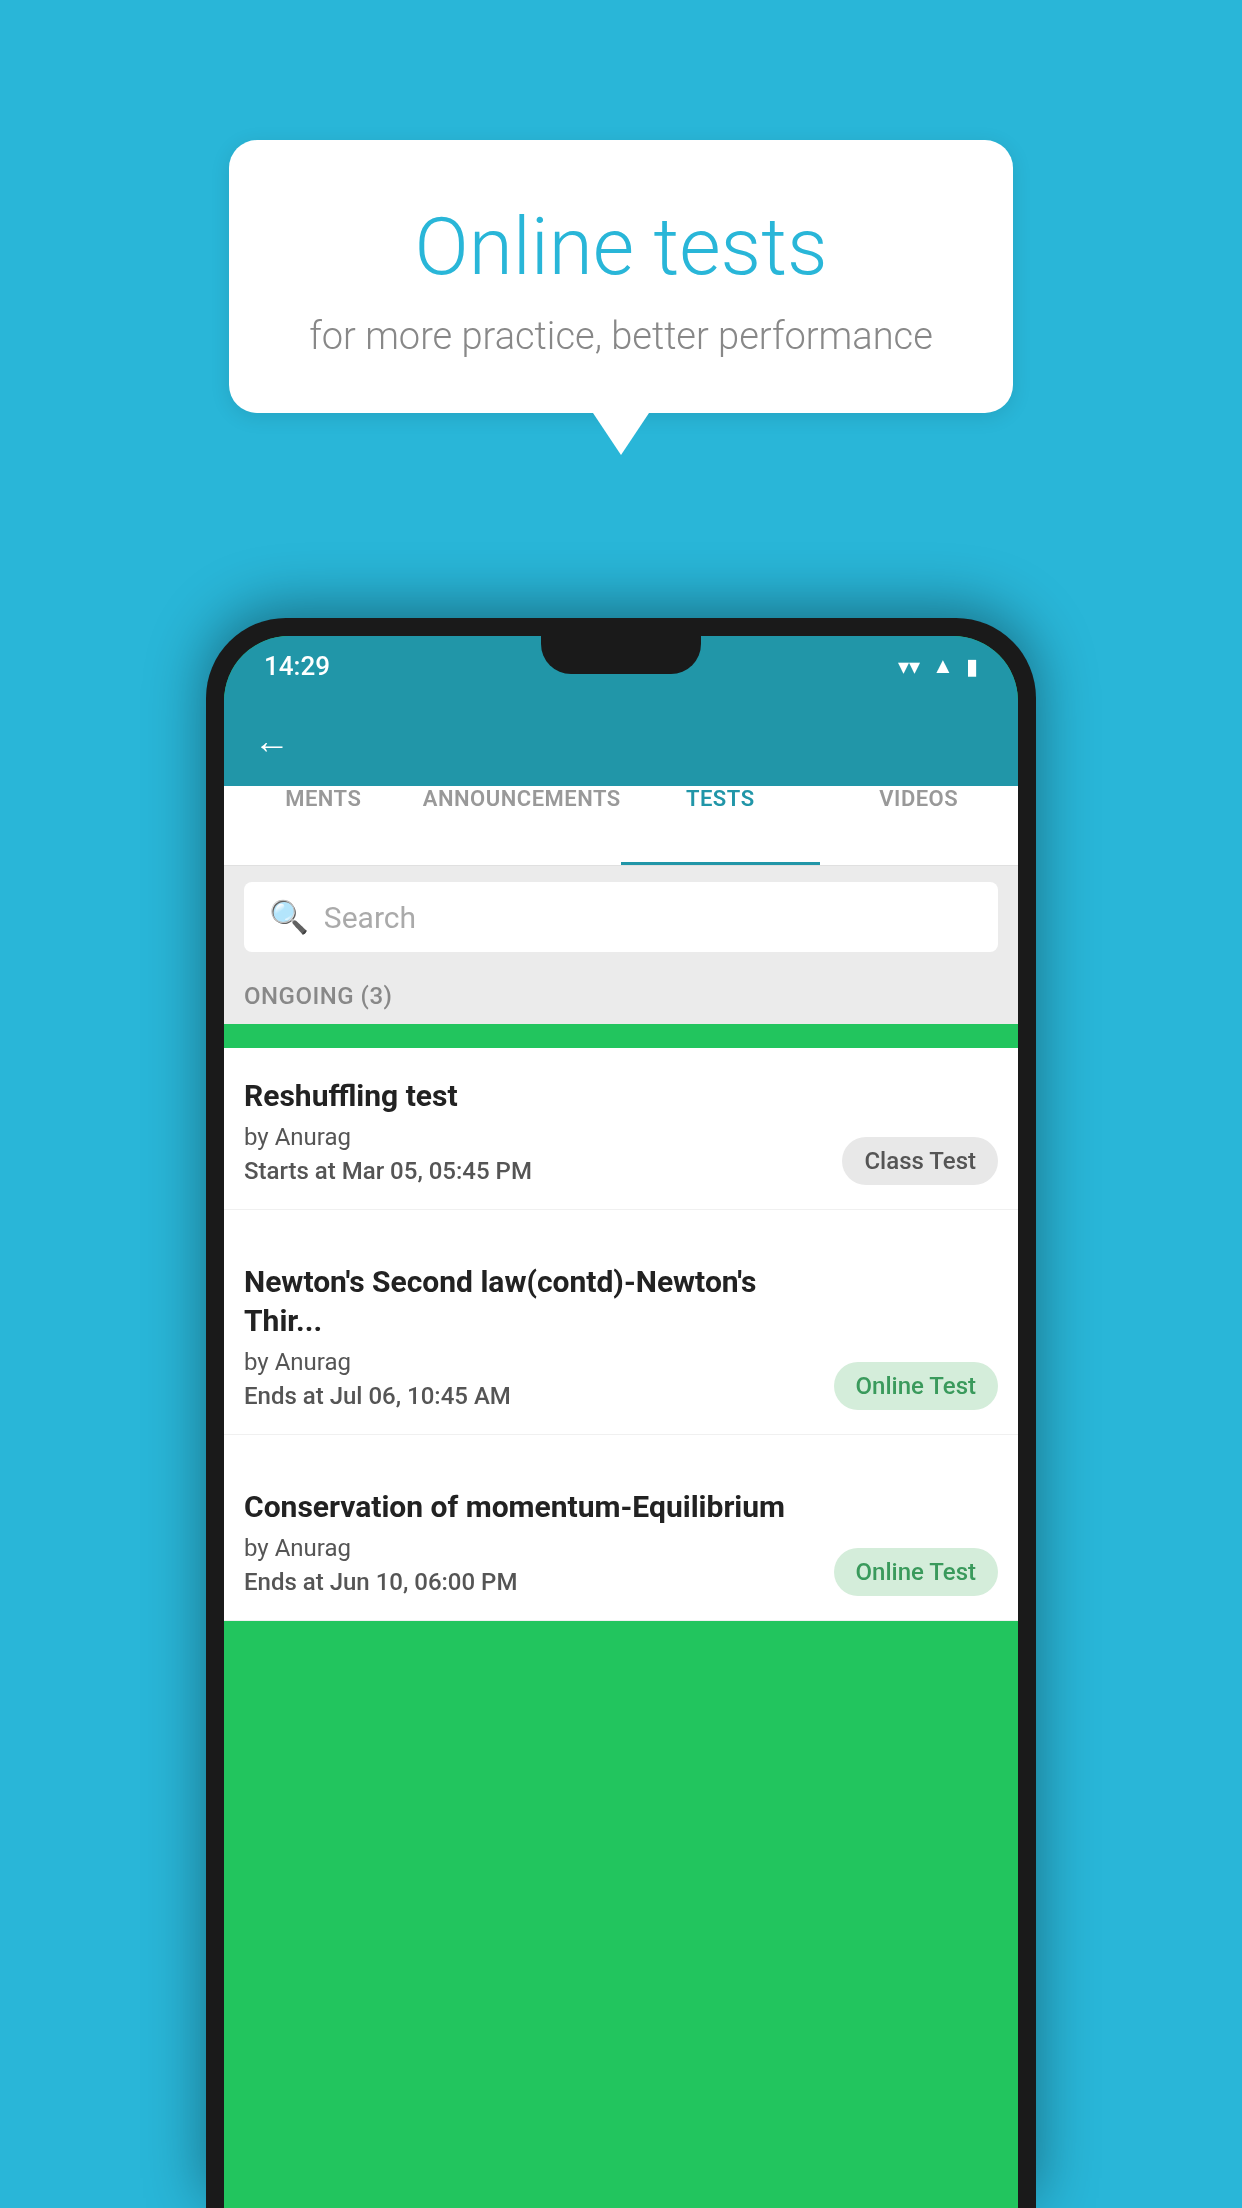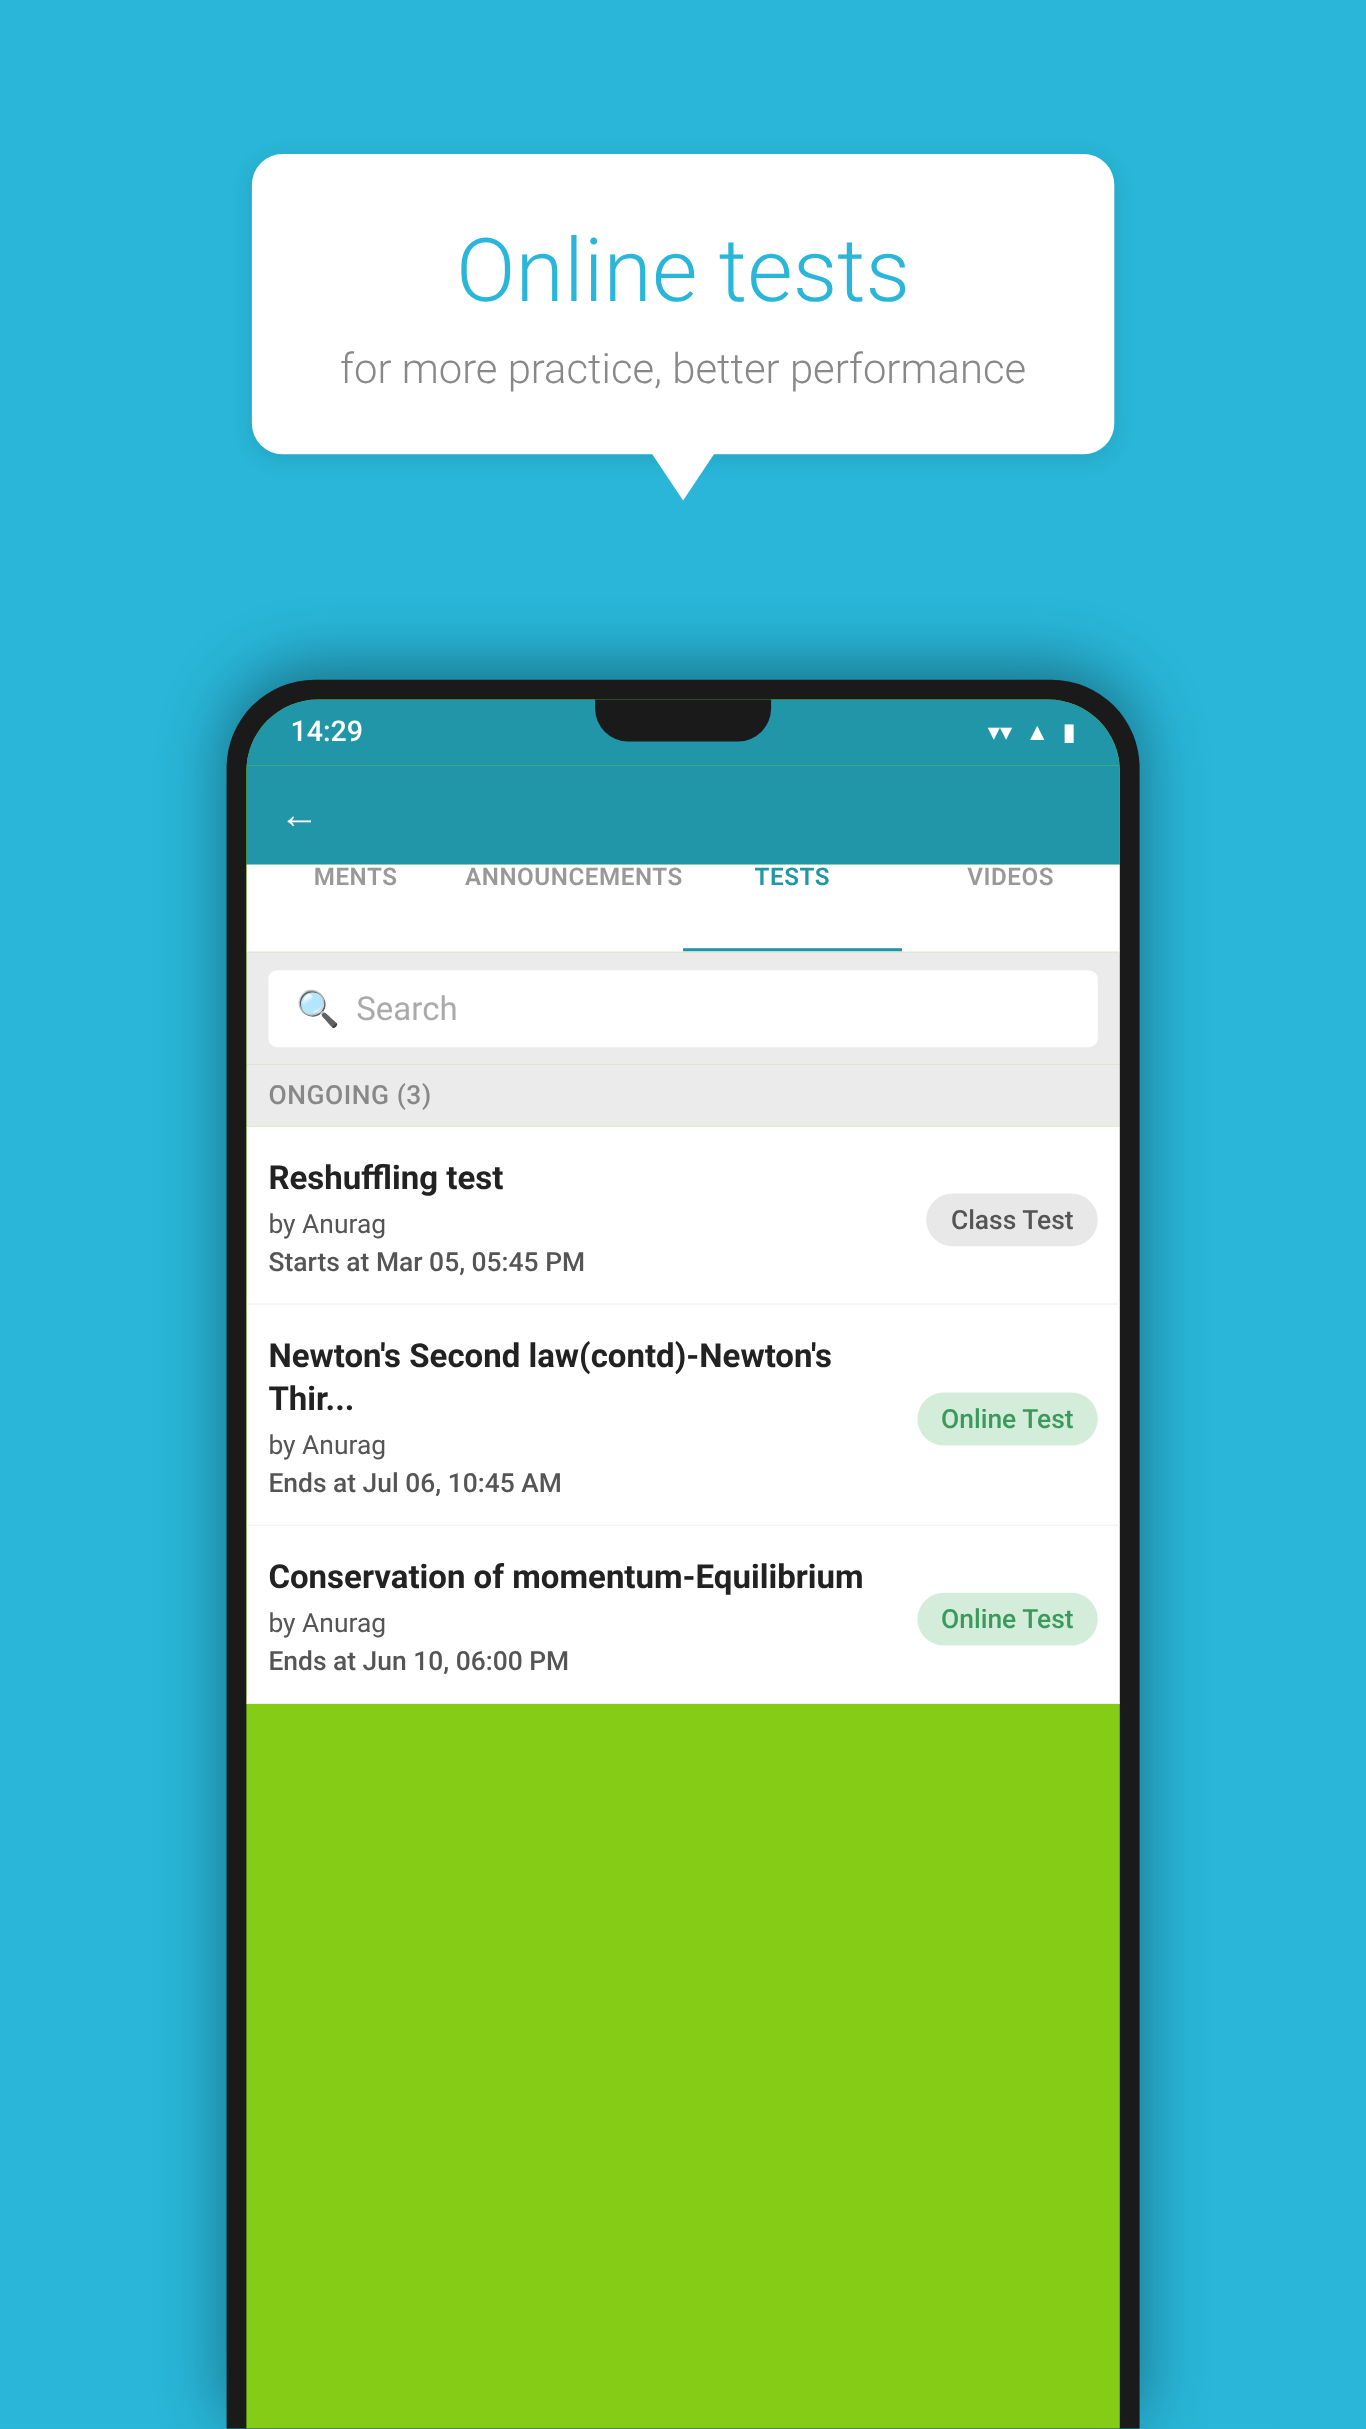--- a/index.html
+++ b/index.html
@@ -72,21 +72,21 @@
       box-shadow: 0 -10px 60px rgba(0,0,0,0.4);
     }
 
     
     .phone-screen {
       position: absolute;
       top: 18px;
       left: 18px;
       right: 18px;
       bottom: 0;
-      background: #84cc16;
+      background: #22c55e;
       border-radius: 65px 65px 0 0;
       overflow: hidden;
     }
 
     
     .status-bar {
       background: #2196a8;
       height: 60px;
       display: flex;
       align-items: center;
@@ -214,23 +214,24 @@
 
     
     .tests-list {
       background: white;
     }
 
     .test-item {
       padding: 28px 20px 24px;
       border-bottom: 1px solid #f0f0f0;
       display: flex;
-      align-items: center;
+      align-items: flex-end;
       justify-content: space-between;
       gap: 15px;
+      margin-top: 24px;
     }
 
     .test-info {
       flex: 1;
     }
 
     .test-title {
       font-size: 30px;
       font-weight: 700;
       color: #222;

